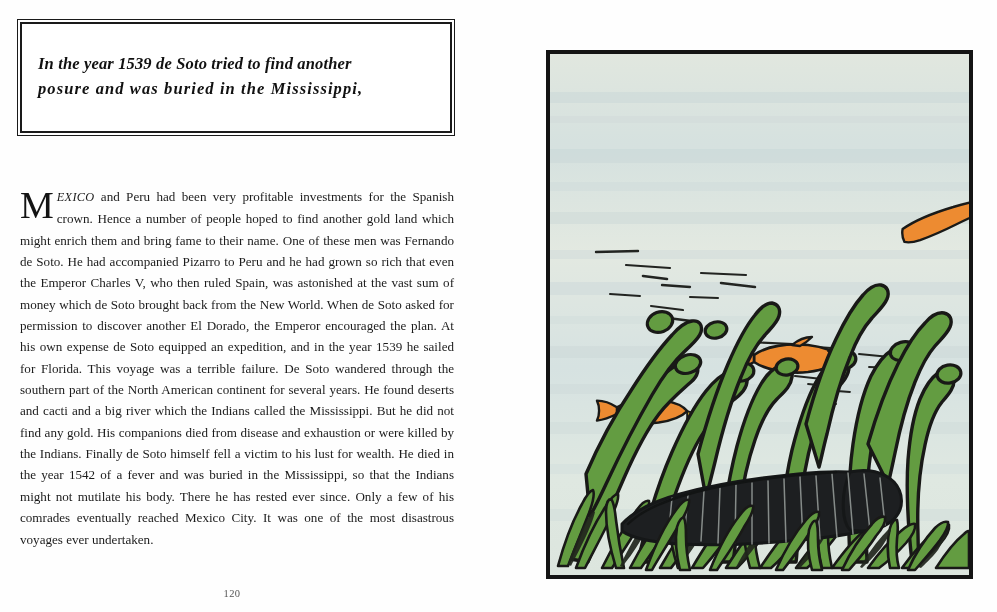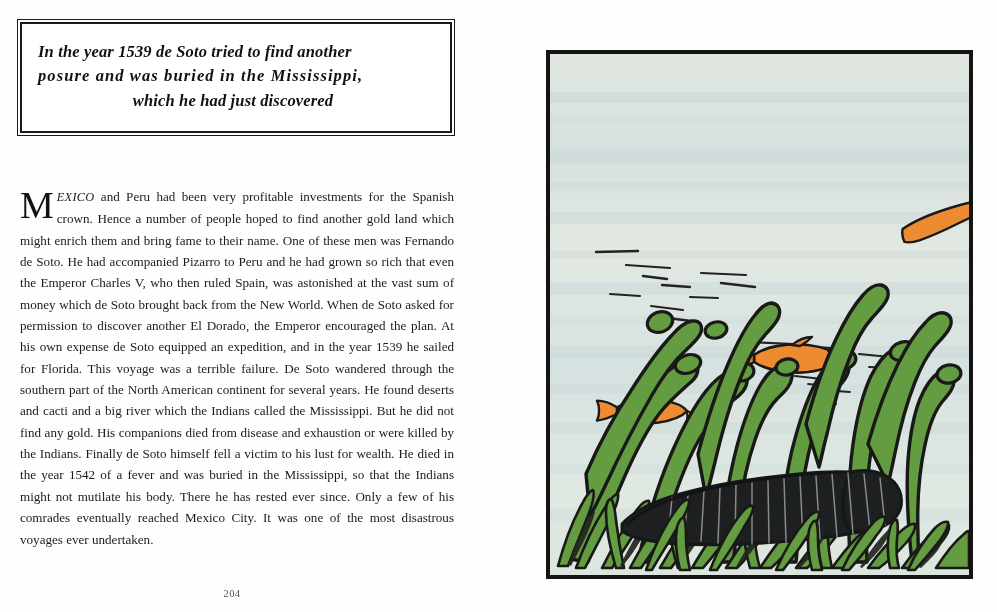--- a/index.html
+++ b/index.html
@@ -121,29 +121,28 @@
 </style>
 </head>
 <body style="background: rgb(254, 254, 254);">
 
 <div class="left-col">
 
   <div class="caption-box">
     <div class="caption-inner">
       <div class="caption-line l1">In the year 1539 de Soto tried to find another</div>
       <div class="caption-line l3">posure  and  was  buried  in  the  Mississippi,</div>
-      <div class="caption-line l4">which he had just discovered</div>
     </div>
   </div>
 
   <div class="body-text">
     <p><span class="dropcap">M</span><span class="smallcaps">EXICO</span><span> and Peru had been very profitable investments for the Spanish crown.   Hence a number of people hoped to find another gold land which might enrich them and bring fame to their name.   One of these men was Fernando de Soto.   He had accompanied Pizarro to Peru and he had grown so rich that even the Emperor Charles V, who then ruled Spain, was astonished at the vast sum of money which de Soto brought back from the New World.   When de Soto asked for permission to discover another El Dorado, the Emperor encouraged the plan. At his own expense de Soto equipped an expedition, and in the year 1539 he sailed for Florida.   This voyage was a terrible failure.   De Soto wandered through the southern part of the North American continent for several years.   He found deserts and cacti and a big river which the Indians called the Mississippi.   But he did not find any gold.   His companions died from disease and exhaustion or were killed by the Indians.   Finally de Soto himself fell a victim to his lust for wealth. He died in the year 1542 of a fever and was buried in the Mississippi, so that the Indians might not mutilate his body.   There he has rested ever since.   Only a few of his comrades eventually reached Mexico City.   It was one of the most disastrous voyages ever undertaken.</span></p>
   </div>
 
-  <div class="page-number">204</div>
+  <div class="page-number">120</div>
 </div>
 
 <div class="illo-wrap">
   <div class="illo-frame">
     <svg class="illo-svg" viewBox="0 0 419 521" preserveAspectRatio="none">
       <defs>
         <linearGradient id="waterGrad" x1="0" y1="0" x2="0" y2="1">
           <stop offset="0%" stop-color="#e4eae4"></stop>
           <stop offset="18%" stop-color="#d8e4e4"></stop>
           <stop offset="38%" stop-color="#e6ece6"></stop>

